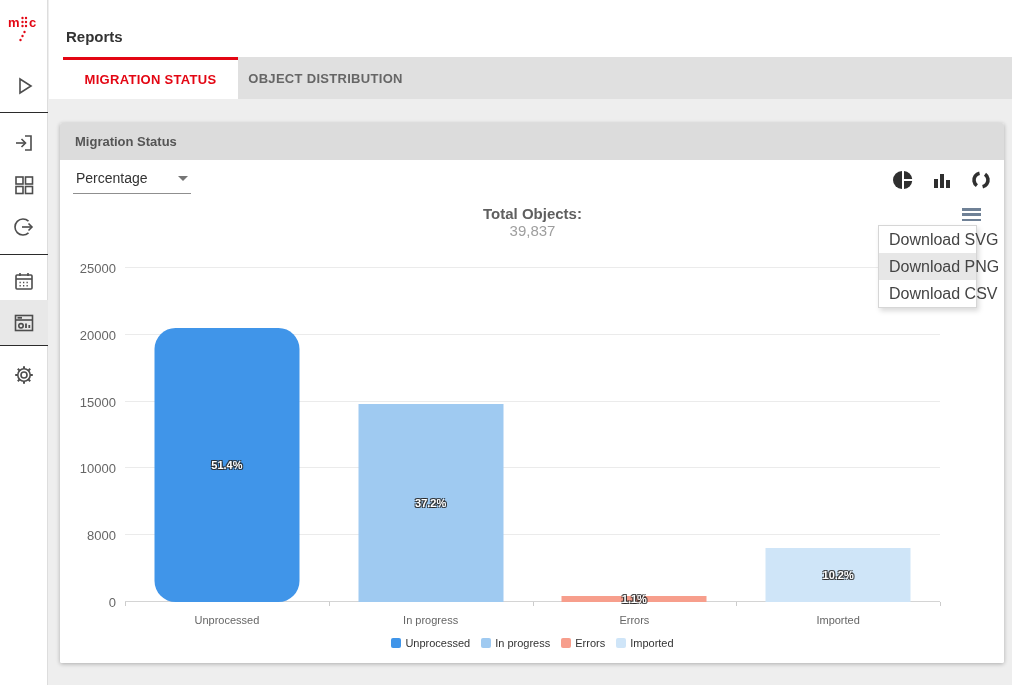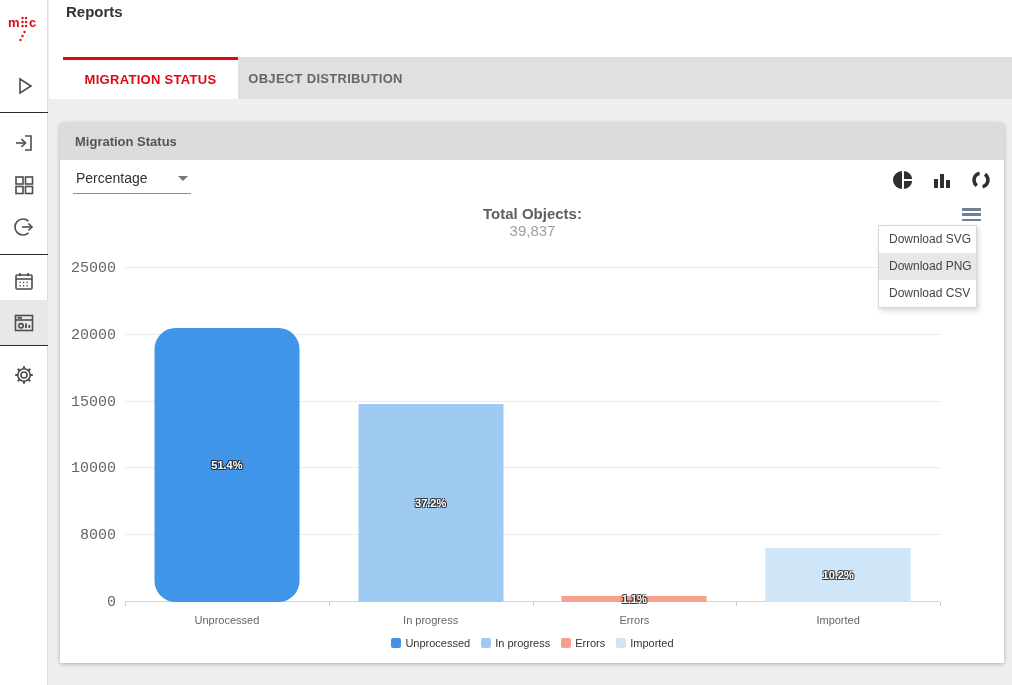--- a/index.html
+++ b/index.html
@@ -12,21 +12,21 @@
   .logo { position:absolute; top:10px; left:0; width:48px; height:40px; display:flex;
           align-items:center; justify-content:center; }
   .nav-item { position:absolute; left:0; width:48px; height:38px; display:flex;
               align-items:center; justify-content:center; cursor:pointer; color:#4d4d4d; }
   .nav-item.active { background:#e8e8e8; height:45px; }
   .nav-item svg { stroke:#4d4d4d; fill:none; stroke-width:1.6; }
   .sb-divider { position:absolute; left:0; width:48px; border-top:1px solid #2b2b2b; }
 
   
   .topbar { position:absolute; left:49px; top:0; right:0; height:57px; background:#fff; }
-  .page-title { font-size:15px; font-weight:bold; color:#333; padding:3px 0 0 17px; }
+  .page-title { font-size:15px; font-weight:bold; color:#333; padding:28px 0 0 17px; }
 
   
   .tabstrip { position:absolute; left:49px; top:57px; right:0; height:42px; background:#fff;
               display:flex; }
   .tab-spacer { width:14px; background:#fff; }
   .tab { width:175px; display:flex; align-items:center; justify-content:center;
          font-size:13px; font-weight:bold; letter-spacing:.3px; cursor:pointer; }
   .tab.active { background:#fff; color:#e30613; border-top:3px solid #e30613; }
   .tab.inactive { background:#e0e0e0; color:#666; }
   .tab-fill { flex:1; background:#e0e0e0; }
@@ -50,26 +50,26 @@
   .chart-title-wrap { position:absolute; left:65px; width:815px; top:5px; text-align:center; }
   .chart-title { font-size:15px; font-weight:bold; color:#5f5f5f; }
   .chart-total { font-size:15px; color:#9e9e9e; }
 
   .burger { position:absolute; top:8px; right:23px; width:19px; height:13px; cursor:pointer;
             display:flex; flex-direction:column; justify-content:space-between; }
   .burger div { height:2.5px; background:#6f8196; }
 
   .export-menu { position:absolute; top:25px; right:27px; width:99px; background:#fff;
                  border:1px solid #d6d6d6; box-shadow:2px 3px 5px rgba(0,0,0,.15); z-index:20; }
-  .menu-item { height:27px; line-height:27px; font-size:12px; color:#444; text-align:right;
+  .menu-item { height:27px; line-height:27px; font-size:16px; color:#444; text-align:right;
                padding:0 10px; cursor:pointer; white-space:nowrap; }
   .menu-item.hl { background:#e7e7e7; }
 
   .y-labels { position:absolute; left:0; top:68px; width:56px; height:334px; }
-  .ytick { position:absolute; right:0; transform:translateY(50%); font-size:15px; color:#666;font-family:Liberation Mono, monospace; }
+  .ytick { position:absolute; right:0; transform:translateY(50%); font-size:13px; color:#666; }
 
   .plot { position:absolute; left:65px; top:68px; width:815px; height:334px; }
   .gridline { position:absolute; left:0; right:0; height:1px; background:#ebebeb; }
   .gridline.axisline { background:#d4d4d4; }
   .col { position:absolute; top:0; bottom:0; width:25%; }
   .bar { position:absolute; bottom:0; left:50%; transform:translateX(-50%); width:145px;
          display:flex; align-items:center; justify-content:center; cursor:pointer; }
   .bar-label { font-size:11px; font-weight:bold; color:#fff; white-space:nowrap;
                text-shadow:-1px -1px 0 rgba(40,40,40,.85), 1px -1px 0 rgba(40,40,40,.85),
                            -1px 1px 0 rgba(40,40,40,.85), 1px 1px 0 rgba(40,40,40,.85); }

